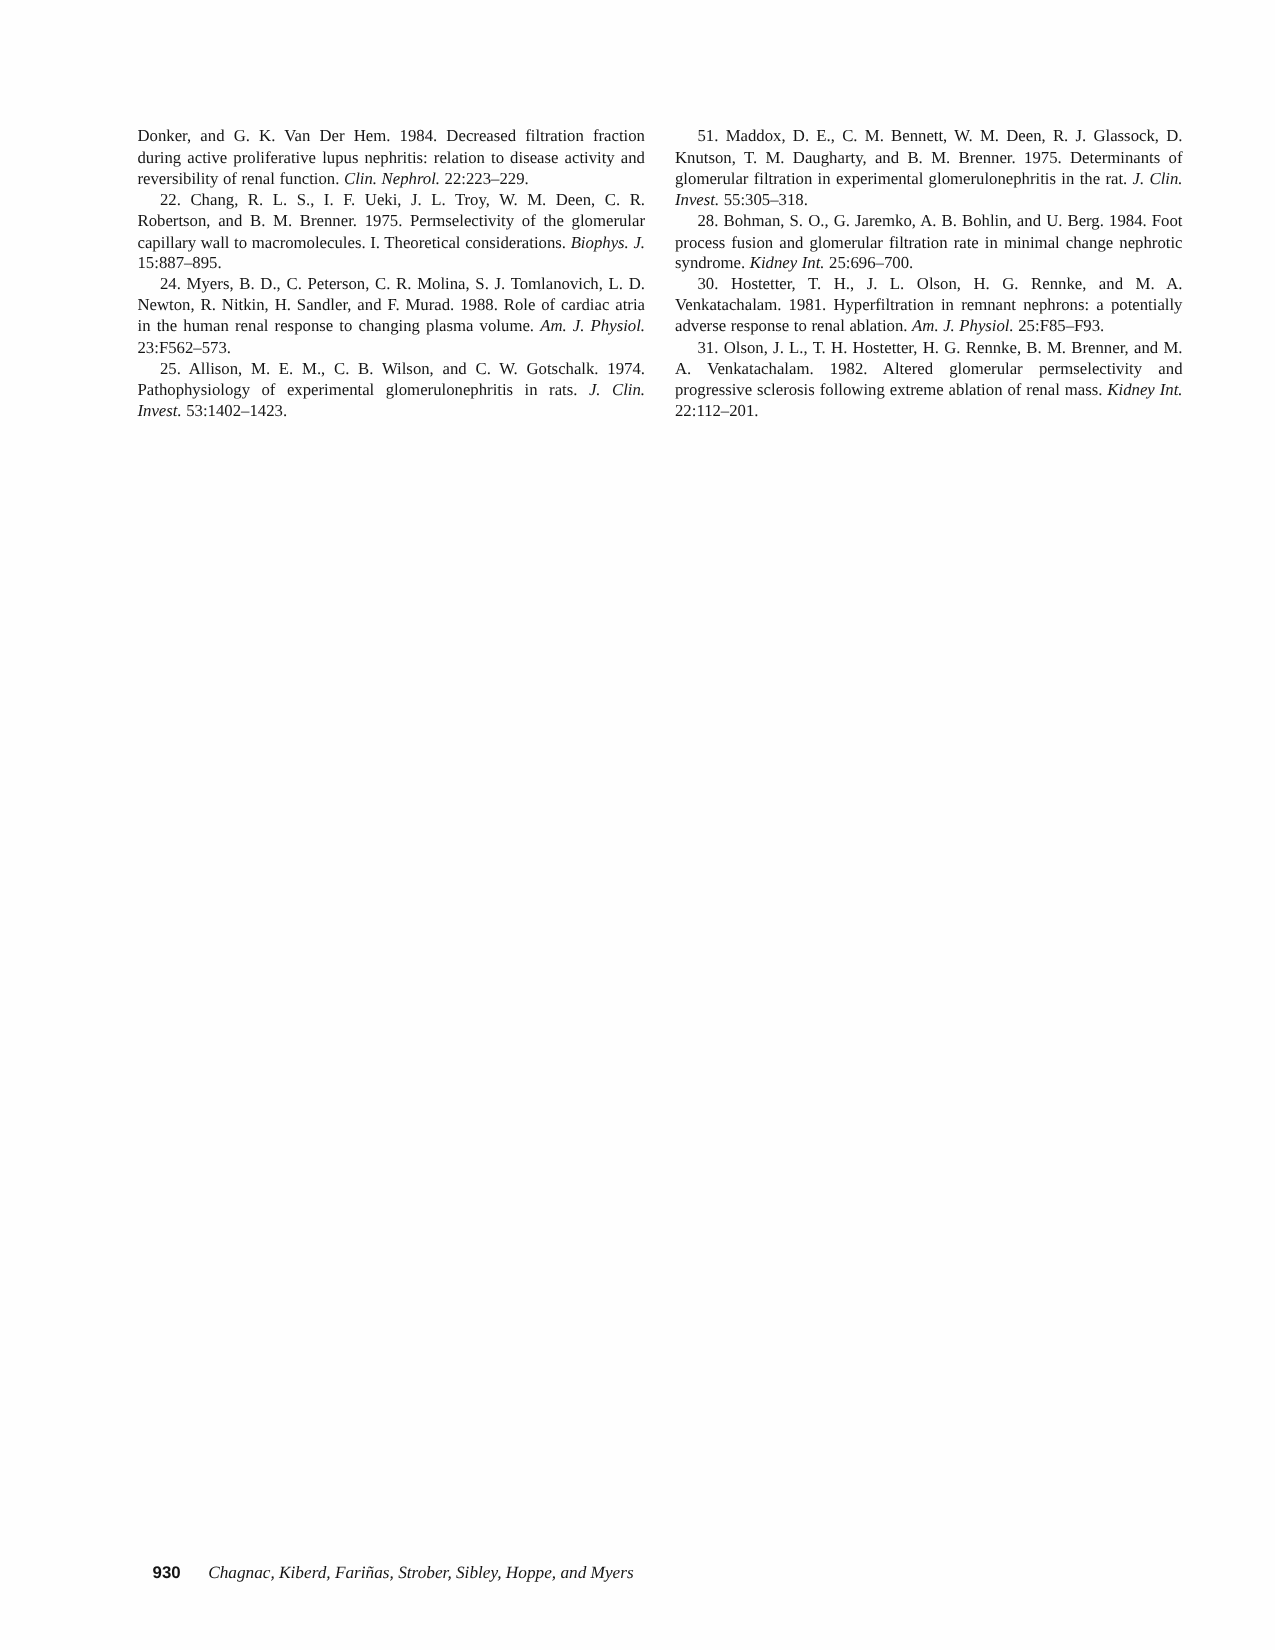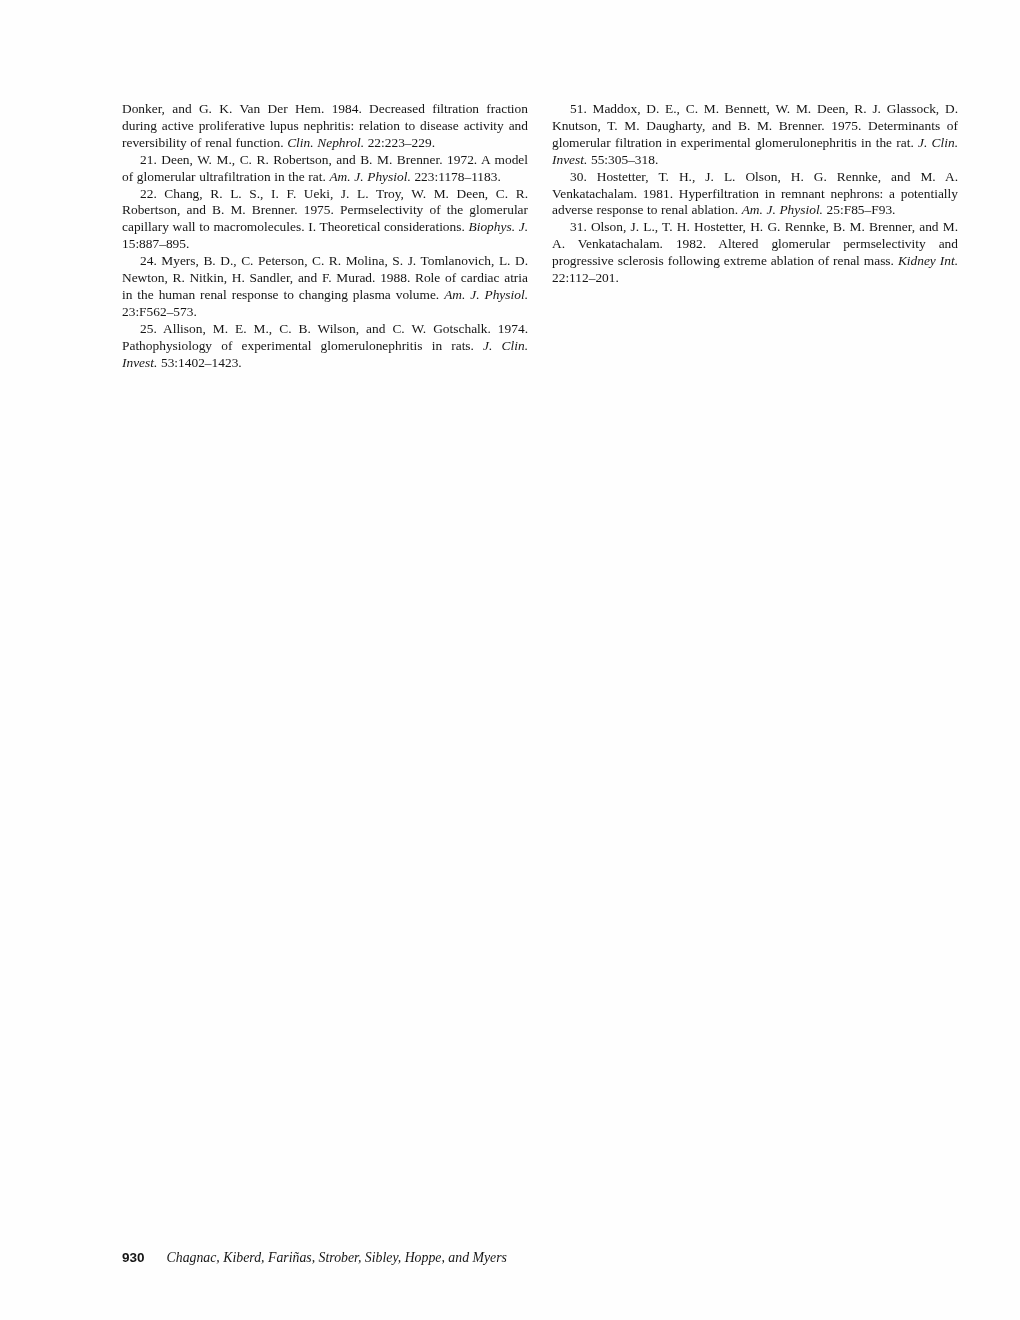--- a/index.html
+++ b/index.html
@@ -10,21 +10,21 @@
   .page {
     position: relative;
     width: 1020px;
     height: 1320px;
     background: #fefefe;
     overflow: hidden;
     color: #151515;
   }
   .columns {
     position: absolute;
-    left: 122px;
+    left: 110px;
     top: 101px;
     display: flex;
     gap: 24px;
   }
   .col {
     width: 406px;
   }
   p.ref {
     margin: 0;
     padding: 0;
@@ -60,27 +60,27 @@
   }
 </style>
 </head>
 <body>
 
 <div class="page">
 
   <div class="columns">
     <div class="col">
         <p class="ref"><span>Donker, and G. K. Van Der Hem. 1984. Decreased filtration fraction during active proliferative lupus nephritis: relation to disease activity and reversibility of renal function. </span><span class="it">Clin. Nephrol.</span><span> 22:223–229.</span></p>
-        <p class="ref indent"><span>21. Deen, W. M., C. R. Robertson, and B. M. Brenner. 1972. A model of glomerular ultrafiltration in the rat. </span><span class="it">Am. J. Physiol.</span><span> 223:1178–1183.</span></p>
         <p class="ref indent"><span>22. Chang, R. L. S., I. F. Ueki, J. L. Troy, W. M. Deen, C. R. Robertson, and B. M. Brenner. 1975. Permselectivity of the glomerular capillary wall to macromolecules. I. Theoretical considerations. </span><span class="it">Biophys. J.</span><span> 15:887–895.</span></p>
         <p class="ref indent"><span>24. Myers, B. D., C. Peterson, C. R. Molina, S. J. Tomlanovich, L. D. Newton, R. Nitkin, H. Sandler, and F. Murad. 1988. Role of cardiac atria in the human renal response to changing plasma volume. </span><span class="it">Am. J. Physiol.</span><span> 23:F562–573.</span></p>
         <p class="ref indent"><span>25. Allison, M. E. M., C. B. Wilson, and C. W. Gotschalk. 1974. Pathophysiology of experimental glomerulonephritis in rats. </span><span class="it">J. Clin. Invest.</span><span> 53:1402–1423.</span></p>
       </div>
     <div class="col">
         <p class="ref indent"><span>51. Maddox, D. E., C. M. Bennett, W. M. Deen, R. J. Glassock, D. Knutson, T. M. Daugharty, and B. M. Brenner. 1975. Determinants of glomerular filtration in experimental glomerulonephritis in the rat. </span><span class="it">J. Clin. Invest.</span><span> 55:305–318.</span></p>
+        <p class="ref indent"><span>28. Bohman, S. O., G. Jaremko, A. B. Bohlin, and U. Berg. 1984. Foot process fusion and glomerular filtration rate in minimal change nephrotic syndrome. </span><span class="it">Kidney Int.</span><span> 25:696–700.</span></p>
         <p class="ref indent"><span>30. Hostetter, T. H., J. L. Olson, H. G. Rennke, and M. A. Venkatachalam. 1981. Hyperfiltration in remnant nephrons: a potentially adverse response to renal ablation. </span><span class="it">Am. J. Physiol.</span><span> 25:F85–F93.</span></p>
         <p class="ref indent"><span>31. Olson, J. L., T. H. Hostetter, H. G. Rennke, B. M. Brenner, and M. A. Venkatachalam. 1982. Altered glomerular permselectivity and progressive sclerosis following extreme ablation of renal mass. </span><span class="it">Kidney Int.</span><span> 22:112–201.</span></p>
       </div>
   </div>
 
   <div class="footer">
     <span class="folio">930</span>
     <span class="running">Chagnac, Kiberd, Fariñas, Strober, Sibley, Hoppe, and Myers</span>
   </div>
 

